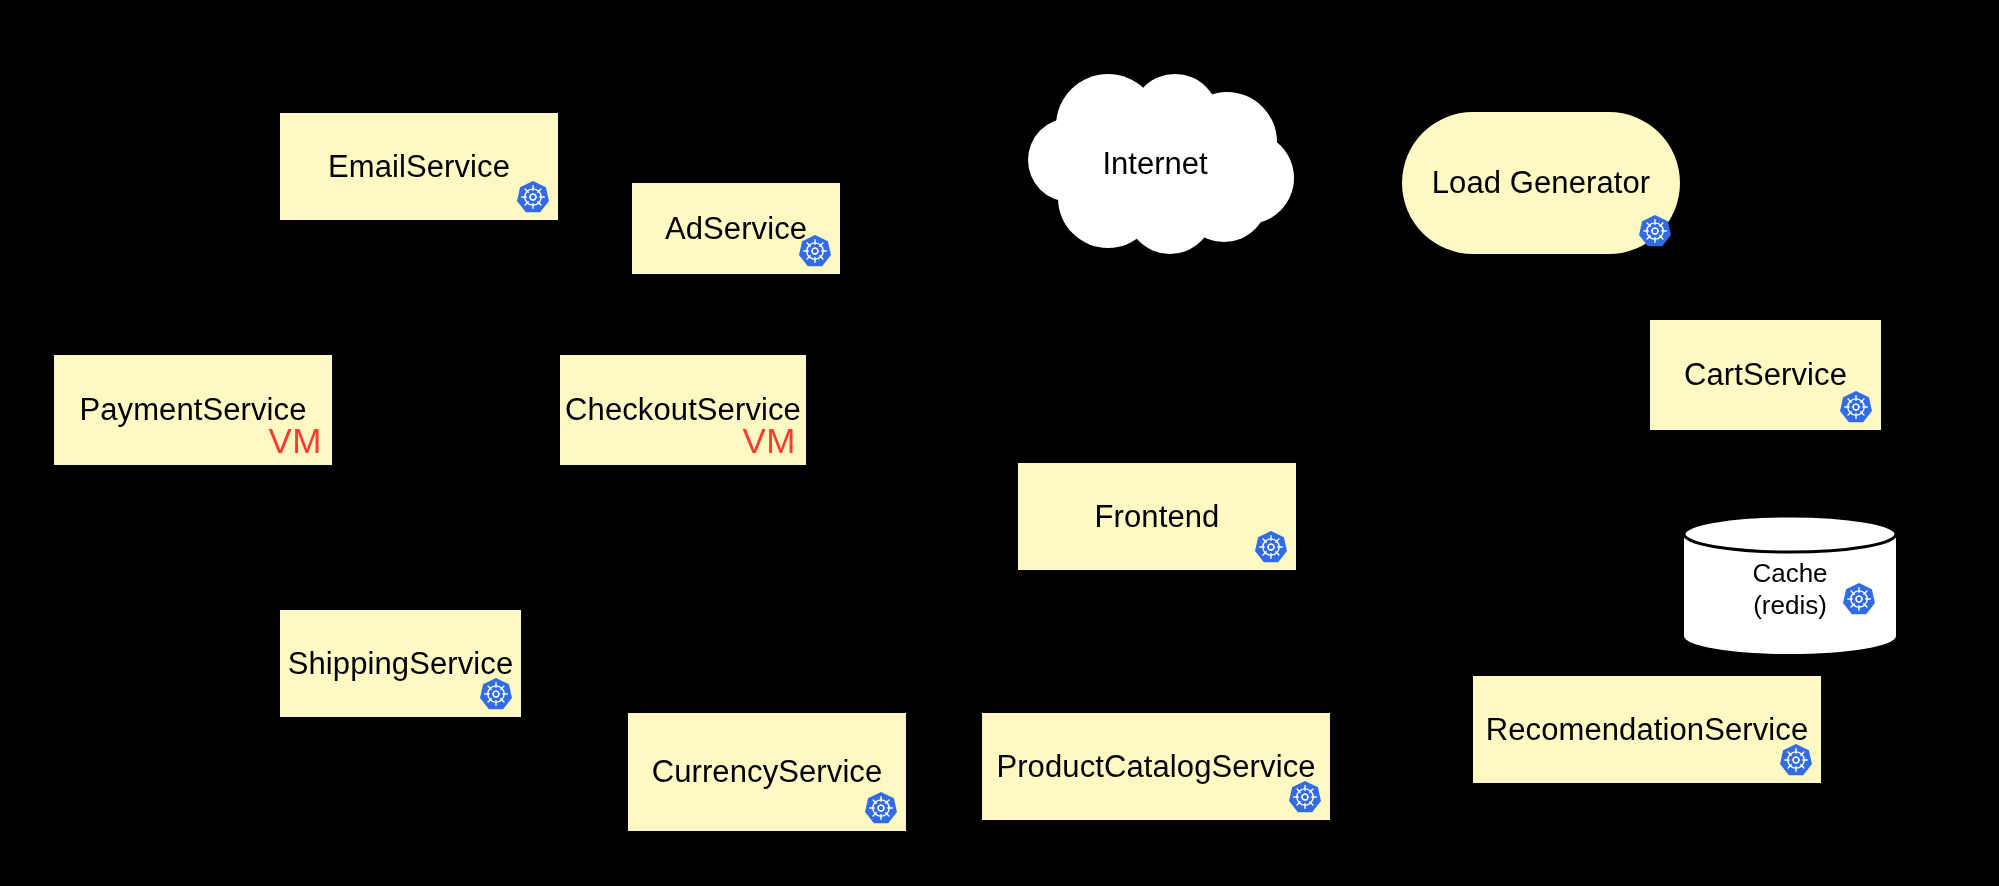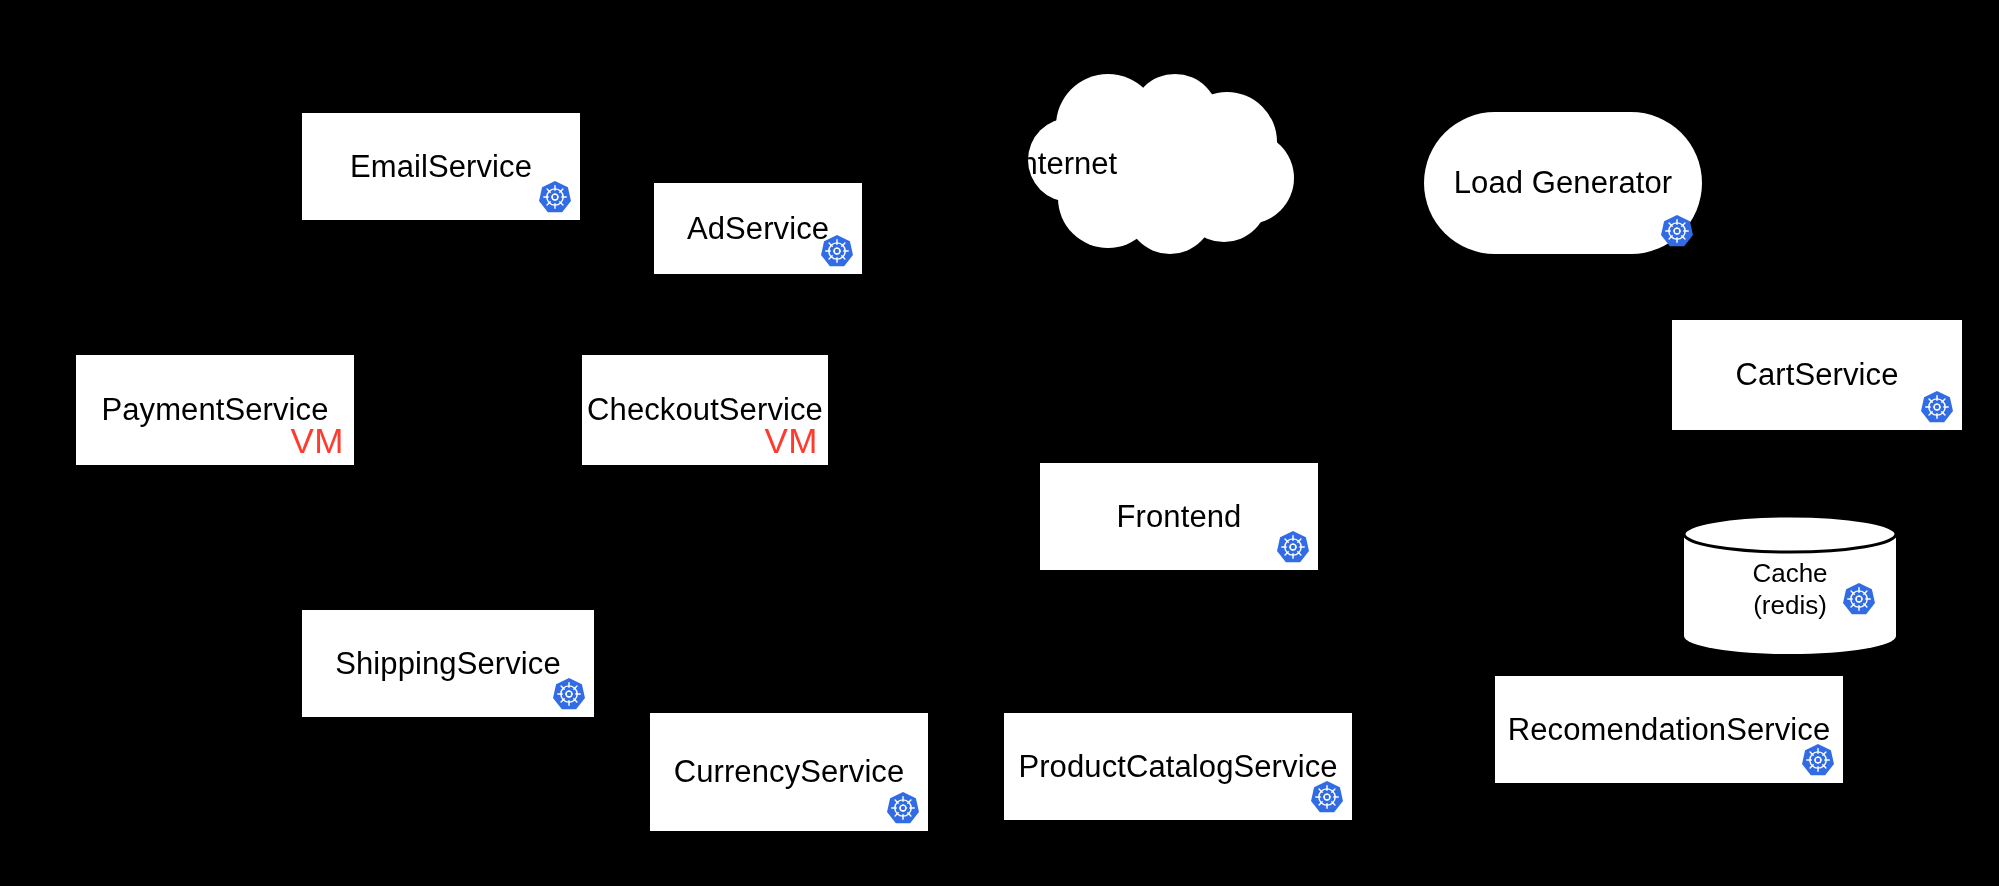--- a/index.html
+++ b/index.html
@@ -13,28 +13,27 @@
     width: 1999px;
     height: 886px;
     background: #000000;
     overflow: hidden;
     font-family: "Liberation Sans", sans-serif;
   }
 
   
   .node {
     position: absolute;
-    background: #ffffff;
+    background: #fef9c3;
     box-sizing: border-box;
     display: flex;
     align-items: center;
     justify-content: center;
     color: #000000;
     text-align: right;
-    margin-left: 22px;
   }
   .node .label {
     font-size: 31px;
     line-height: 1.15;
     color: #000000;
     letter-spacing: 0.1px;
     white-space: pre-line;
     padding: 0 8px;
   }
   .node-rect { border-radius: 0; }
@@ -66,20 +65,21 @@
   .cloud {
     position: absolute;
   }
   .cloud svg { display: block; }
   .cloud .cloud-label {
     position: absolute;
     left: 0;
     right: 0;
     top: 50%;
     transform: translateY(-50%);
+    text-align: center;
     font-size: 31px;
     color: #000000;
   }
 
   
   .cylinder {
     position: absolute;
   }
   .cylinder svg { display: block; }
   .cylinder .cyl-label {
@@ -200,21 +200,21 @@
       </span>
     </div>
     <div class="node node-rect" style="left: 54px; top: 355px; width: 278px; height: 110px;">
       <span class="label">PaymentService</span>
       <span class="vm-tag">VM</span>
     </div>
     <div class="node node-rect" style="left: 560px; top: 355px; width: 246px; height: 110px;">
       <span class="label">CheckoutService</span>
       <span class="vm-tag">VM</span>
     </div>
-    <div class="node node-rect" style="left: 1650px; top: 320px; width: 290px; height: 110px;">
+    <div class="node node-rect" style="left: 1650px; top: 320px; width: 231px; height: 110px;">
       <span class="label">CartService</span>
       <span class="k8s-badge">
         <svg viewBox="0 0 100 100">
           <polygon points="50,3 88,21 97,62 71,95 29,95 3,62 12,21" fill="#326ce5"></polygon>
           <g fill="none" stroke="#ffffff" stroke-width="4.2" stroke-linecap="round">
             <circle cx="50" cy="50" r="24"></circle>
             <circle cx="50" cy="50" r="8.5"></circle>
             <line x1="50" y1="17" x2="50" y2="30"></line>
             <line x1="50" y1="70" x2="50" y2="83"></line>
             <line x1="17" y1="50" x2="30" y2="50"></line>
@@ -283,21 +283,21 @@
           </g>
           <g fill="#ffffff">
             <circle cx="50" cy="41.5" r="2.6"></circle>
             <circle cx="58.5" cy="50" r="2.6"></circle>
             <circle cx="50" cy="58.5" r="2.6"></circle>
             <circle cx="41.5" cy="50" r="2.6"></circle>
           </g>
         </svg>
       </span>
     </div>
-    <div class="node node-rect" style="left: 280px; top: 610px; width: 292px; height: 107px;">
+    <div class="node node-rect" style="left: 280px; top: 610px; width: 241px; height: 107px;">
       <span class="label">ShippingService</span>
       <span class="k8s-badge">
         <svg viewBox="0 0 100 100">
           <polygon points="50,3 88,21 97,62 71,95 29,95 3,62 12,21" fill="#326ce5"></polygon>
           <g fill="none" stroke="#ffffff" stroke-width="4.2" stroke-linecap="round">
             <circle cx="50" cy="50" r="24"></circle>
             <circle cx="50" cy="50" r="8.5"></circle>
             <line x1="50" y1="17" x2="50" y2="30"></line>
             <line x1="50" y1="70" x2="50" y2="83"></line>
             <line x1="17" y1="50" x2="30" y2="50"></line>

